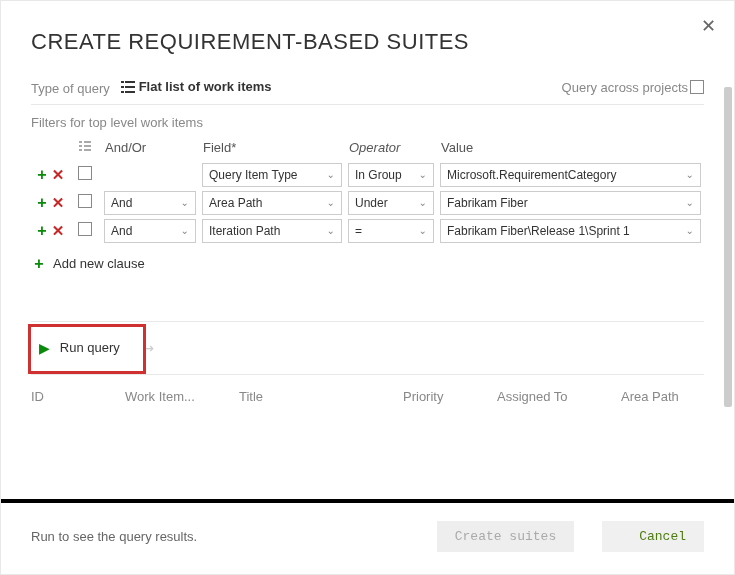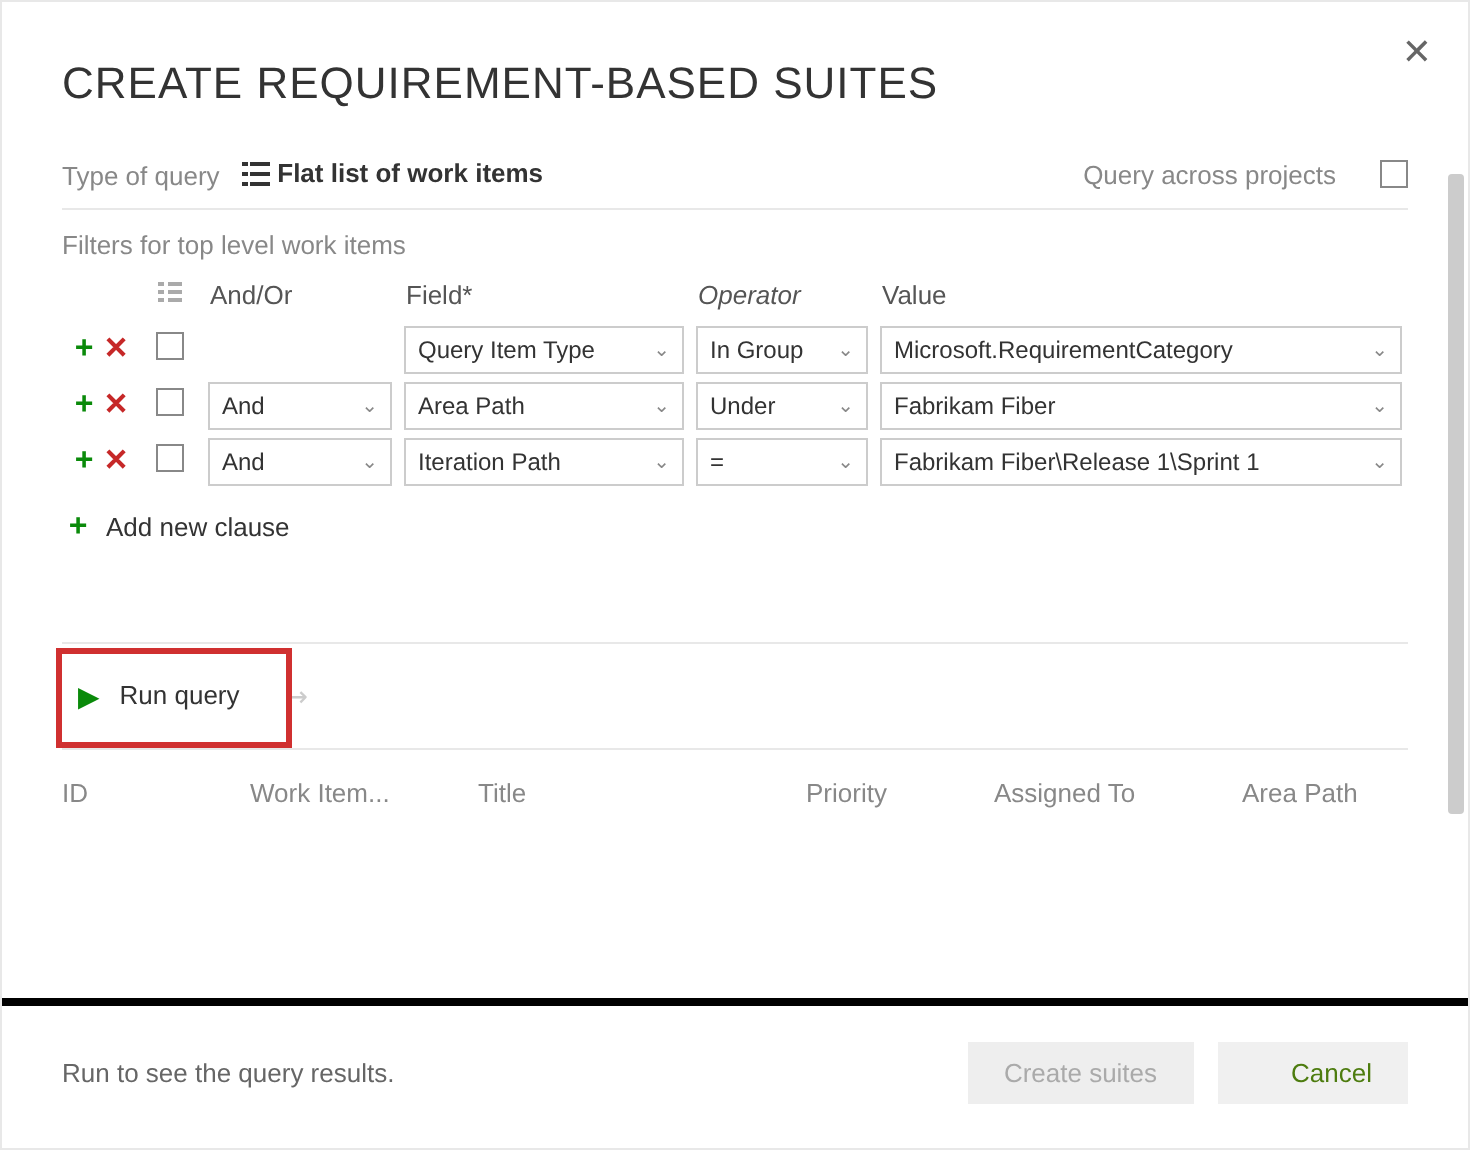--- a/index.html
+++ b/index.html
@@ -56,21 +56,21 @@
       cursor: pointer;
     }
     .list-icon {
       display: inline-flex;
       width: 14px;
       height: 12px;
     }
     .checkbox-right {
       display: flex;
       align-items: center;
-      gap: 22px;
+      gap: 2px;
     }
     .cb {
       width: 14px;
       height: 14px;
       border: 1px solid #888;
       display: inline-block;
       cursor: pointer;
     }
     .filters-label {
       color: #888;
@@ -201,21 +201,22 @@
       display: flex;
       justify-content: space-between;
       align-items: center;
       border-top: 4px solid #000000;
     }
     .footer-msg {
       color: #666;
     }
     .footer-btns {
       display: flex;
-      gap: 12px;
+      gap: 28px;
+      font-family: Liberation Mono, monospace;
     }
     .btn {
       padding: 8px 18px;
       border: none;
       font-size: 13px;
       font-family: inherit;
       cursor: pointer;
     }
     .btn-primary {
       background: #eee;

